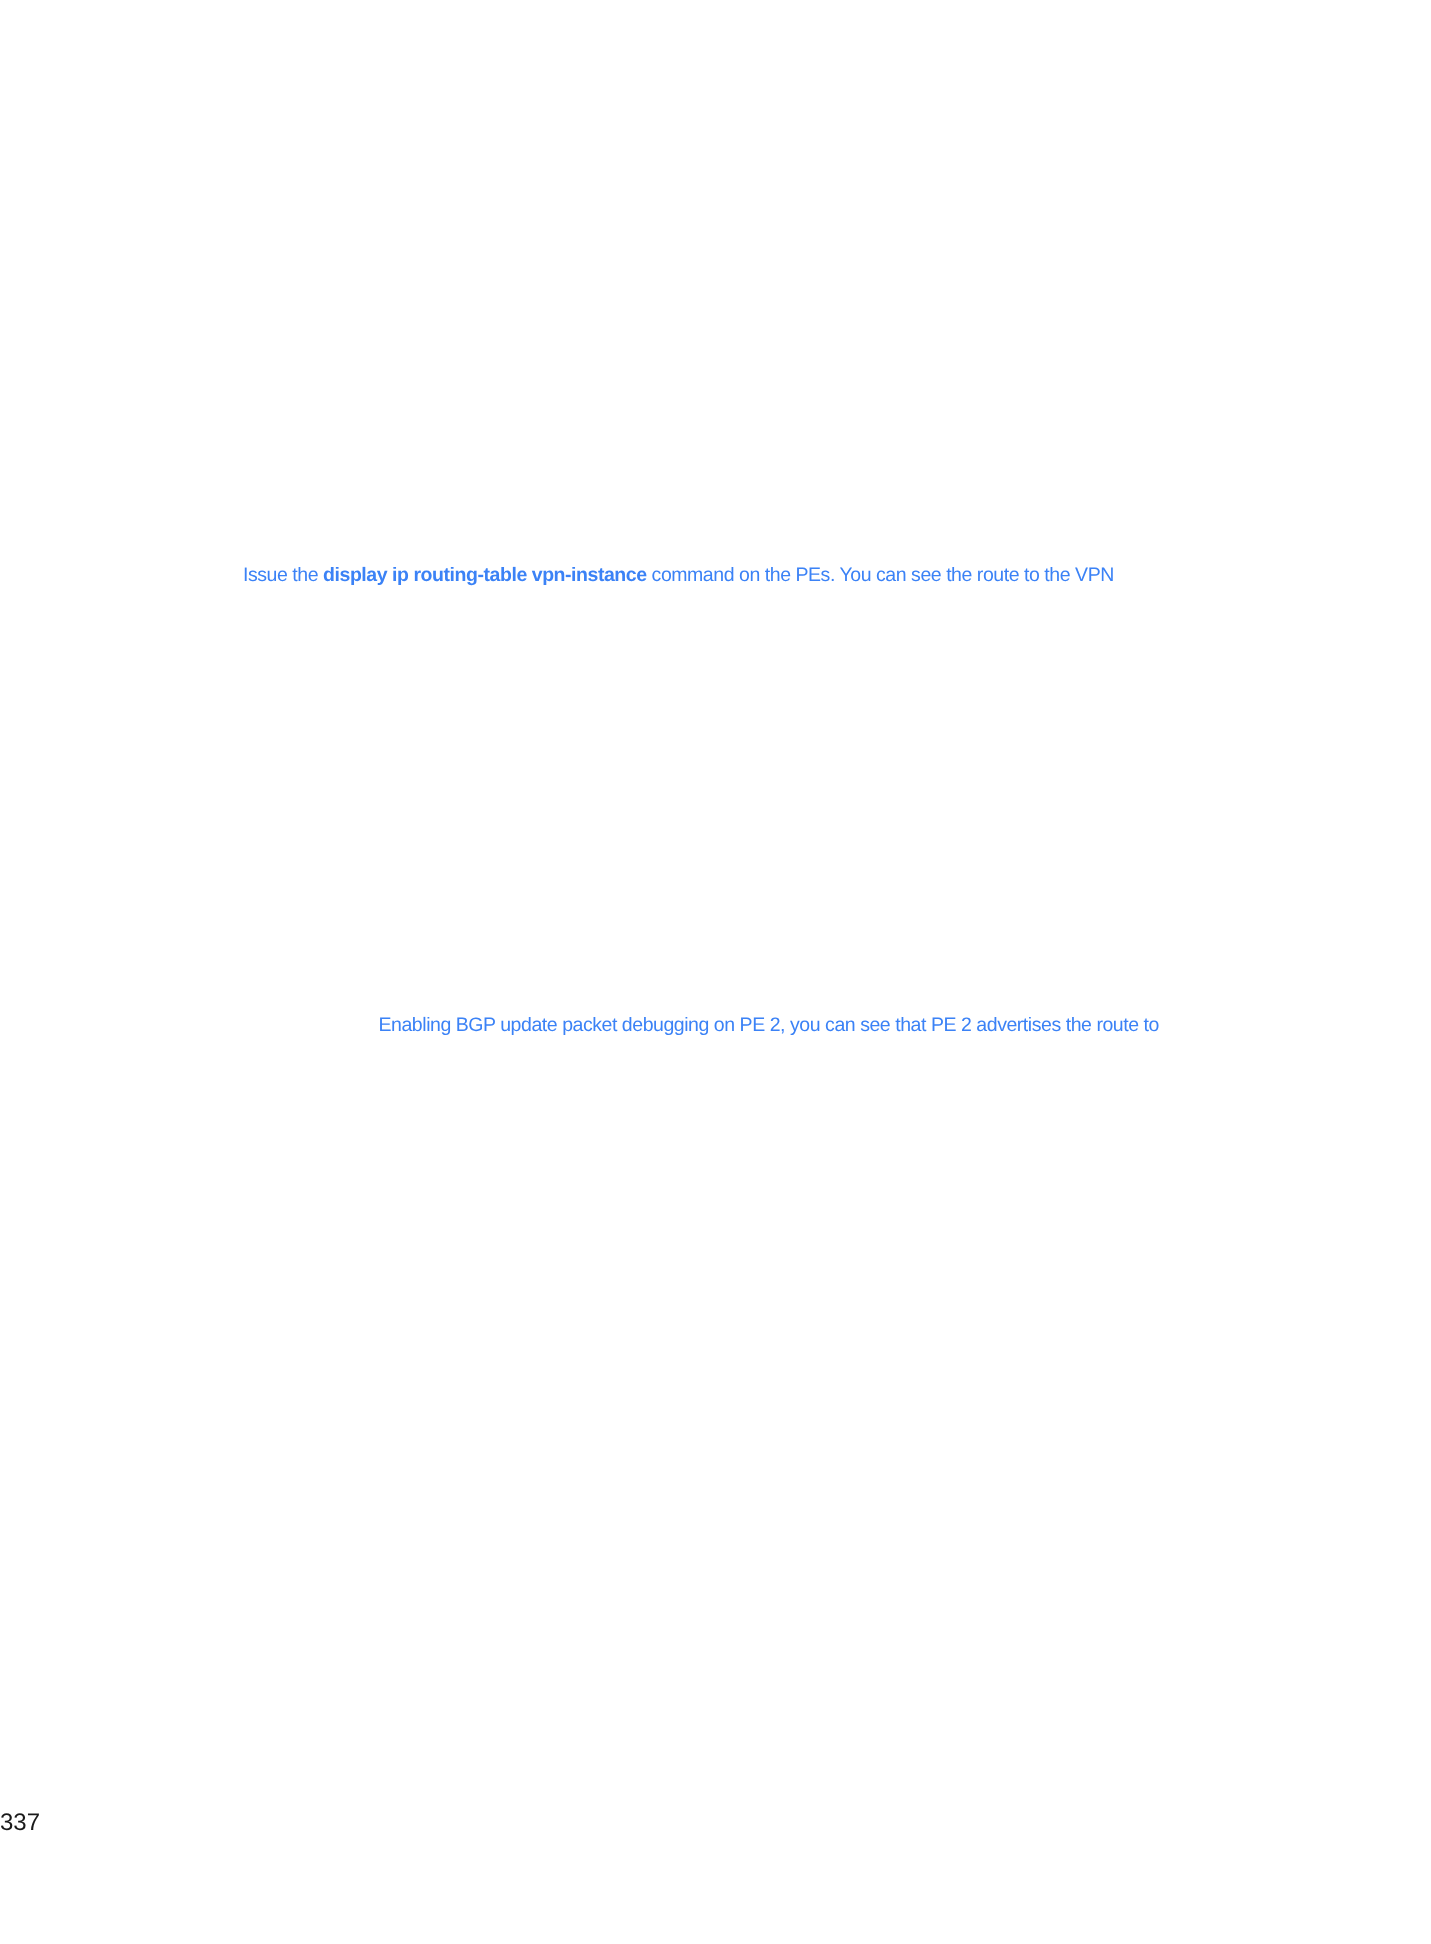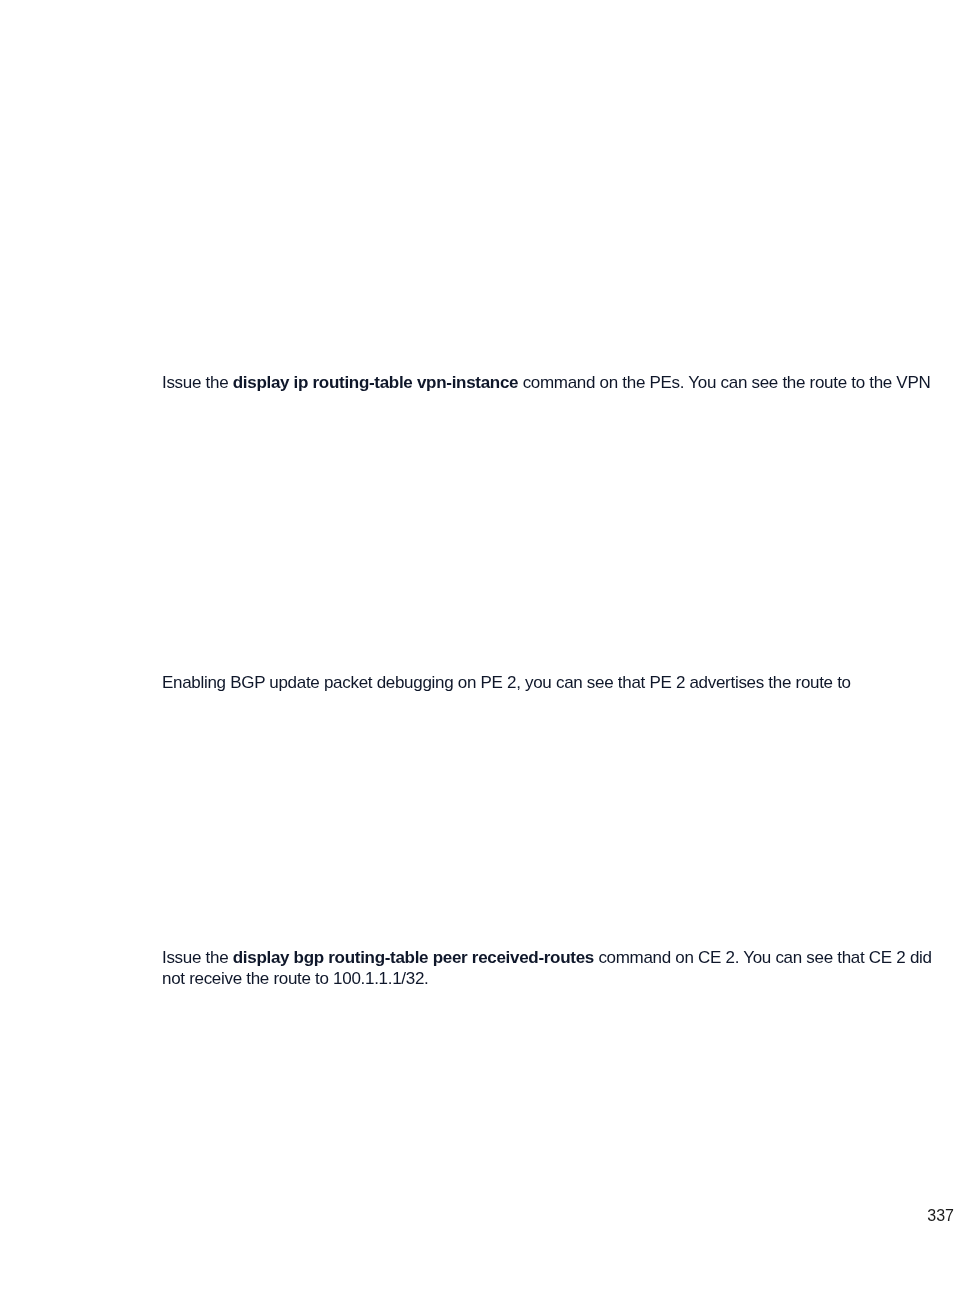--- a/index.html
+++ b/index.html
@@ -17,57 +17,53 @@
     color: #000000;
   }
   .para {
     position: absolute;
     left: 162px;
     width: 701px;
   }
   .line {
     display: block;
     white-space: nowrap;
-    font-size: 17px;
+    font-size: 13px;
     line-height: 21px;
     height: 21px;
     letter-spacing: -0.3px;
-    color: #0f172a;
+    color: #3b82f6;
   }
   .line b {
     font-weight: bold;
   }
   #para-1 { top: 372px; }
   #para-2 { top: 672px; }
   #para-3 { top: 947px; }
   .page-number {
     position: absolute;
     top: 1205px;
     left: 0;
     width: 954px;
-    text-align: right;
+    text-align: left;
     font-size: 16px;
     line-height: 21px;
     color: #1a1a1a;
     letter-spacing: 0;
   }
 </style>
 </head>
 <body>
 
 <div class="page">
 
   <div class="para" id="para-1">
     <div class="line js-justify" style="word-spacing: 0px;"><span>Issue the </span><b>display ip routing-table vpn-instance</b><span> command on the PEs. You can see the route to the VPN</span></div>
   </div>
 
   <div class="para" id="para-2">
-    <div class="line js-justify" style="word-spacing: 0px;"><span>Enabling BGP update packet debugging on PE 2, you can see that PE 2 advertises the route to</span></div>
+    <div class="line js-justify" style="word-spacing: 0px; text-align: center;"><span>Enabling BGP update packet debugging on PE 2, you can see that PE 2 advertises the route to</span></div>
   </div>
 
-  <div class="para" id="para-3">
-    <div class="line js-justify" style="word-spacing: 0px;"><span>Issue the </span><b>display bgp routing-table peer received-routes</b><span> command on CE 2. You can see that CE 2 did</span></div>
-    <div class="line"><span>not receive the route to 100.1.1.1/32.</span></div>
-  </div>
 
   <div class="page-number">337</div>
 
 </div>
 
 </body></html>

